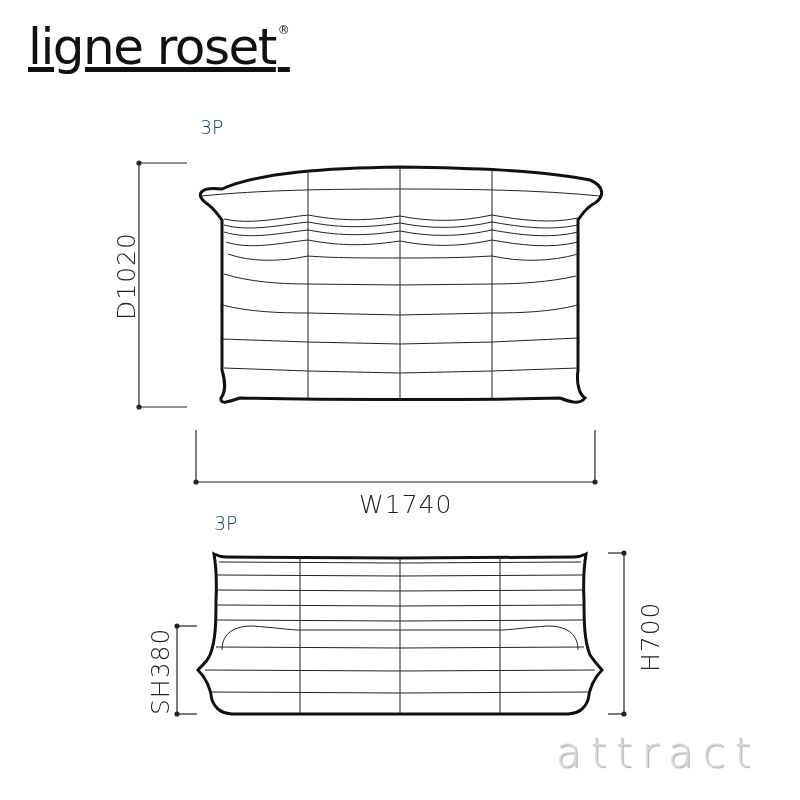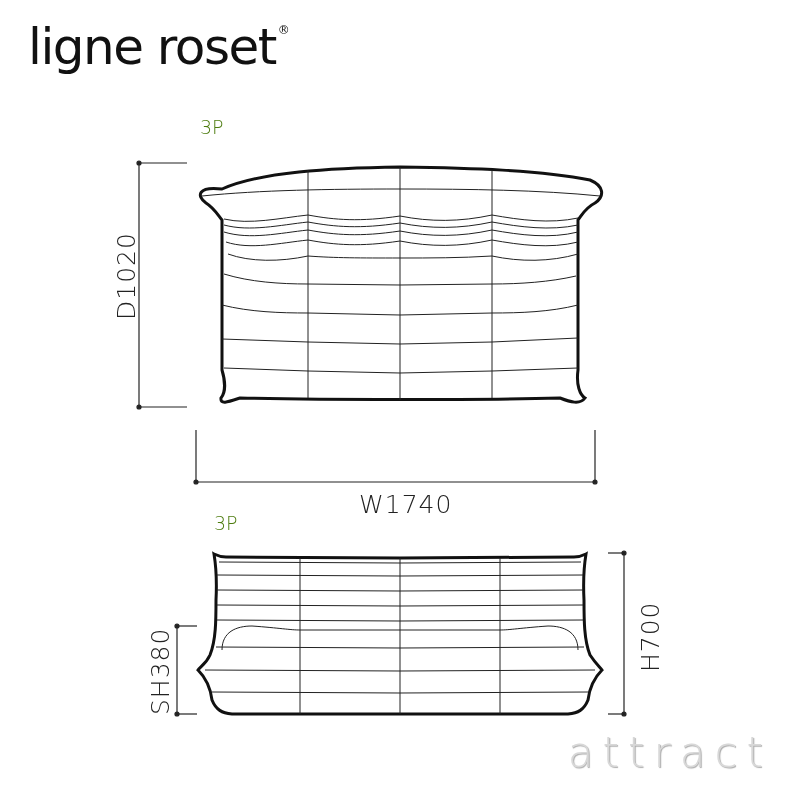--- a/index.html
+++ b/index.html
@@ -1,23 +1,23 @@
 <!DOCTYPE html>
 <html><head>
   <meta charset="utf-8">
   <style>
     html, body { margin: 0; padding: 0; background: #ffffff; }
     body { width: 800px; height: 800px; position: relative; overflow: hidden; font-family: "DejaVu Sans", sans-serif; }
     .abs { position: absolute; }
-    .logo { left: 28px; top: 22px; font-family: "DejaVu Sans", sans-serif; font-size: 50px; font-weight: 500; letter-spacing: -1.5px; color: #111; line-height: 1; }
+    .logo { left: 28px; top: 22px; font-family: "DejaVu Sans", sans-serif; font-size: 50px; font-weight: 500; letter-spacing: -1.5px; color: #111; line-height: 1; text-decoration: underline; }
     .logo sup { font-size: 12px; letter-spacing: 0; vertical-align: top; position: relative; top: 2px; left: 2px; }
-    .label { font-size: 19px; color: #4d7c0f; font-weight: 300; }
+    .label { font-size: 19px; color: #0c4a6e; font-weight: 300; }
     .dim { font-size: 25px; color: #222; font-weight: 300; letter-spacing: 1px; }
     .vert { transform-origin: left top; transform: rotate(-90deg); white-space: nowrap; }
-    .watermark { right: 28px; top: 728px; font-size: 42px; color: #d8d8d8; letter-spacing: 9px; font-weight: 300; text-shadow: 1px 1px 1px #aaa; }
+    .watermark { right: 40px; top: 728px; font-size: 42px; color: #d8d8d8; letter-spacing: 9px; font-weight: 300; text-shadow: 1px 1px 1px #aaa; }
     svg { position: absolute; left: 0; top: 0; }
   </style>
 </head>
 <body>
 
 <div class="abs logo"><span>ligne roset</span><sup>®</sup></div>
 
 <div class="abs label" style="left:200px; top:116px;">3P</div>
 <div class="abs dim vert" style="left:112px; top:320px;">D1020</div>
 <div class="abs dim" style="left:359px; top:490px;">W1740</div>

